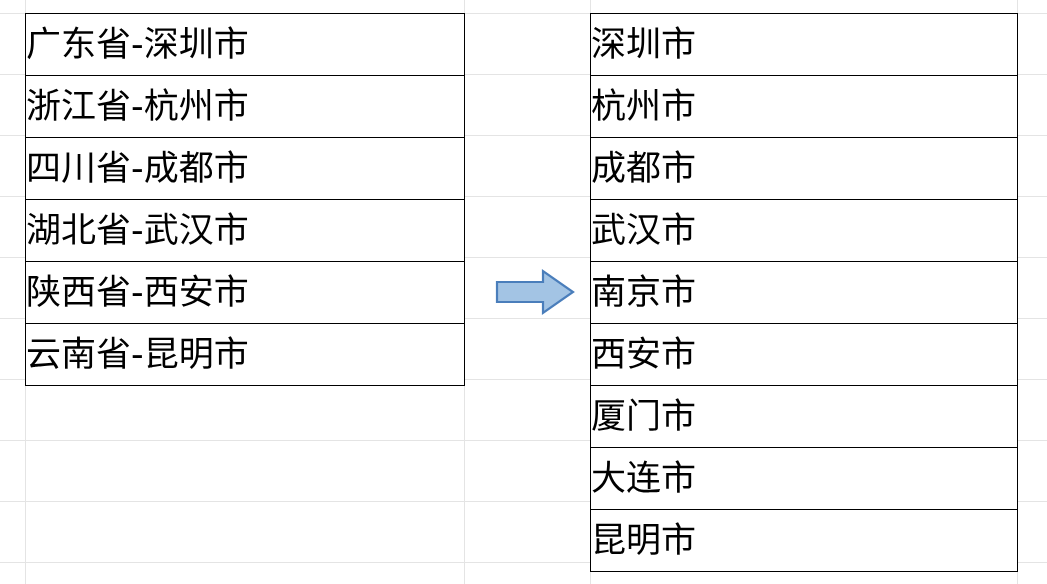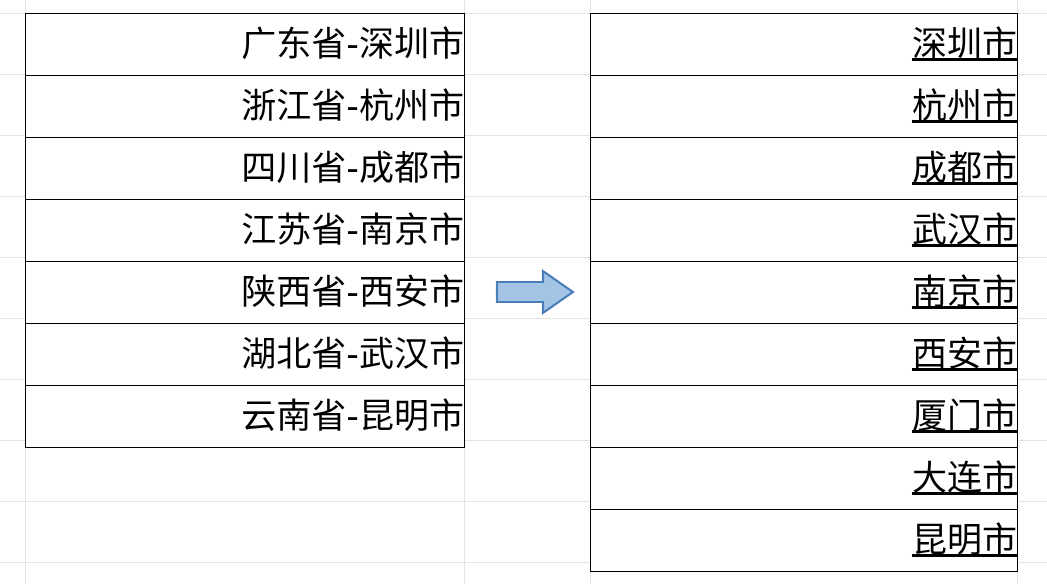--- a/index.html
+++ b/index.html
@@ -42,21 +42,21 @@
   
   .data-table {
     position: absolute;
     z-index: 2;
     border-collapse: collapse;
     table-layout: fixed;
     background: transparent;
   }
   .data-table td {
     border: 1.6px solid #000000;
-    text-align: right;
+    text-align: left;
     vertical-align: middle;
     padding: 0;
     height: 61px;
     line-height: 61px;
     color: #000000;
     font-size: 35px;
     font-weight: 400;
     white-space: nowrap;
     background: #FFFFFF;
     letter-spacing: 0px;
@@ -64,21 +64,20 @@
 
   #source-table {
     left: 25px;
     top: 13px;
     width: 440px;
   }
   #result-table {
     left: 590px;
     top: 13px;
     width: 428px;
-    text-decoration: underline;
   }
 
   
   #transform-arrow {
     position: absolute;
     left: 495px;
     top: 268px;
     width: 80px;
     height: 48px;
     z-index: 3;
@@ -109,27 +108,24 @@
     <tr>
         <td>广东省-深圳市</td>
       </tr>
     <tr>
         <td>浙江省-杭州市</td>
       </tr>
     <tr>
         <td>四川省-成都市</td>
       </tr>
     <tr>
-        <td>江苏省-南京市</td>
+        <td>湖北省-武汉市</td>
       </tr>
     <tr>
         <td>陕西省-西安市</td>
-      </tr>
-    <tr>
-        <td>湖北省-武汉市</td>
       </tr>
     <tr>
         <td>云南省-昆明市</td>
       </tr>
   </tbody>
 </table>
 
 <svg id="transform-arrow" viewBox="0 0 80 48">
   <polygon points="2,14 48,14 48,3 78,24 48,45 48,34 2,34" fill="#A3C4E4" stroke="#4A7EBB" stroke-width="2.2" stroke-linejoin="miter"></polygon>
 </svg>

